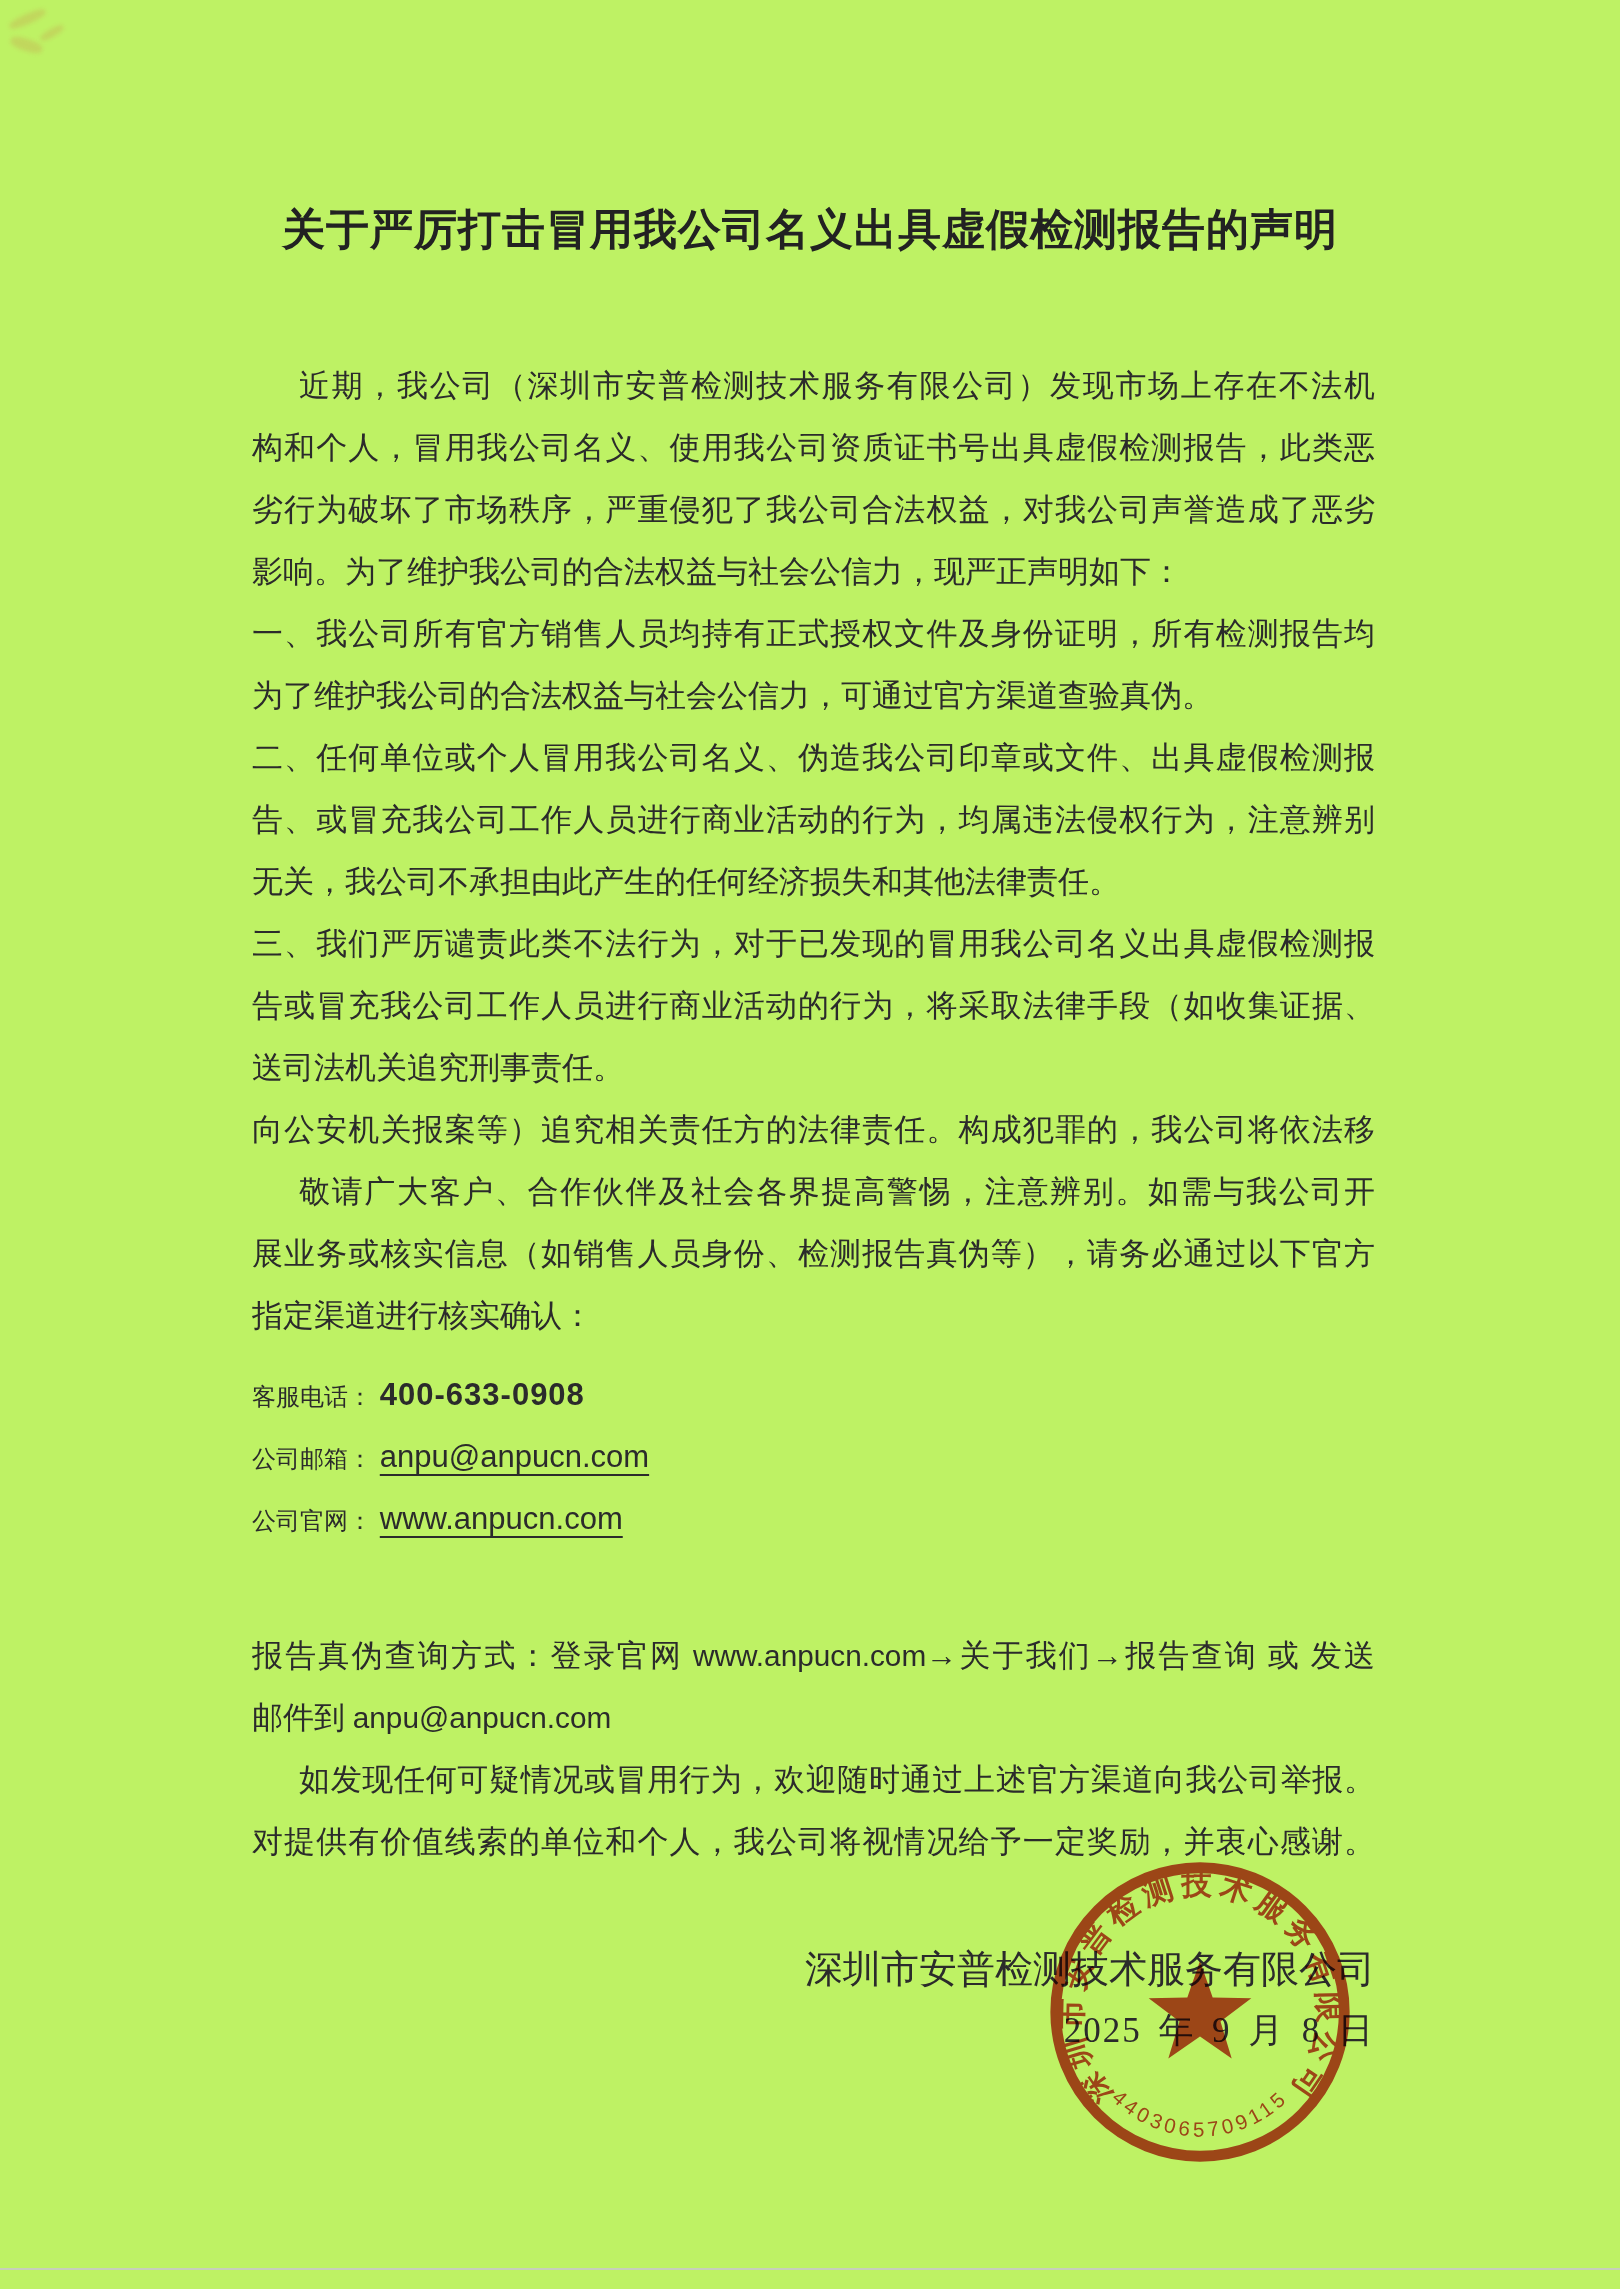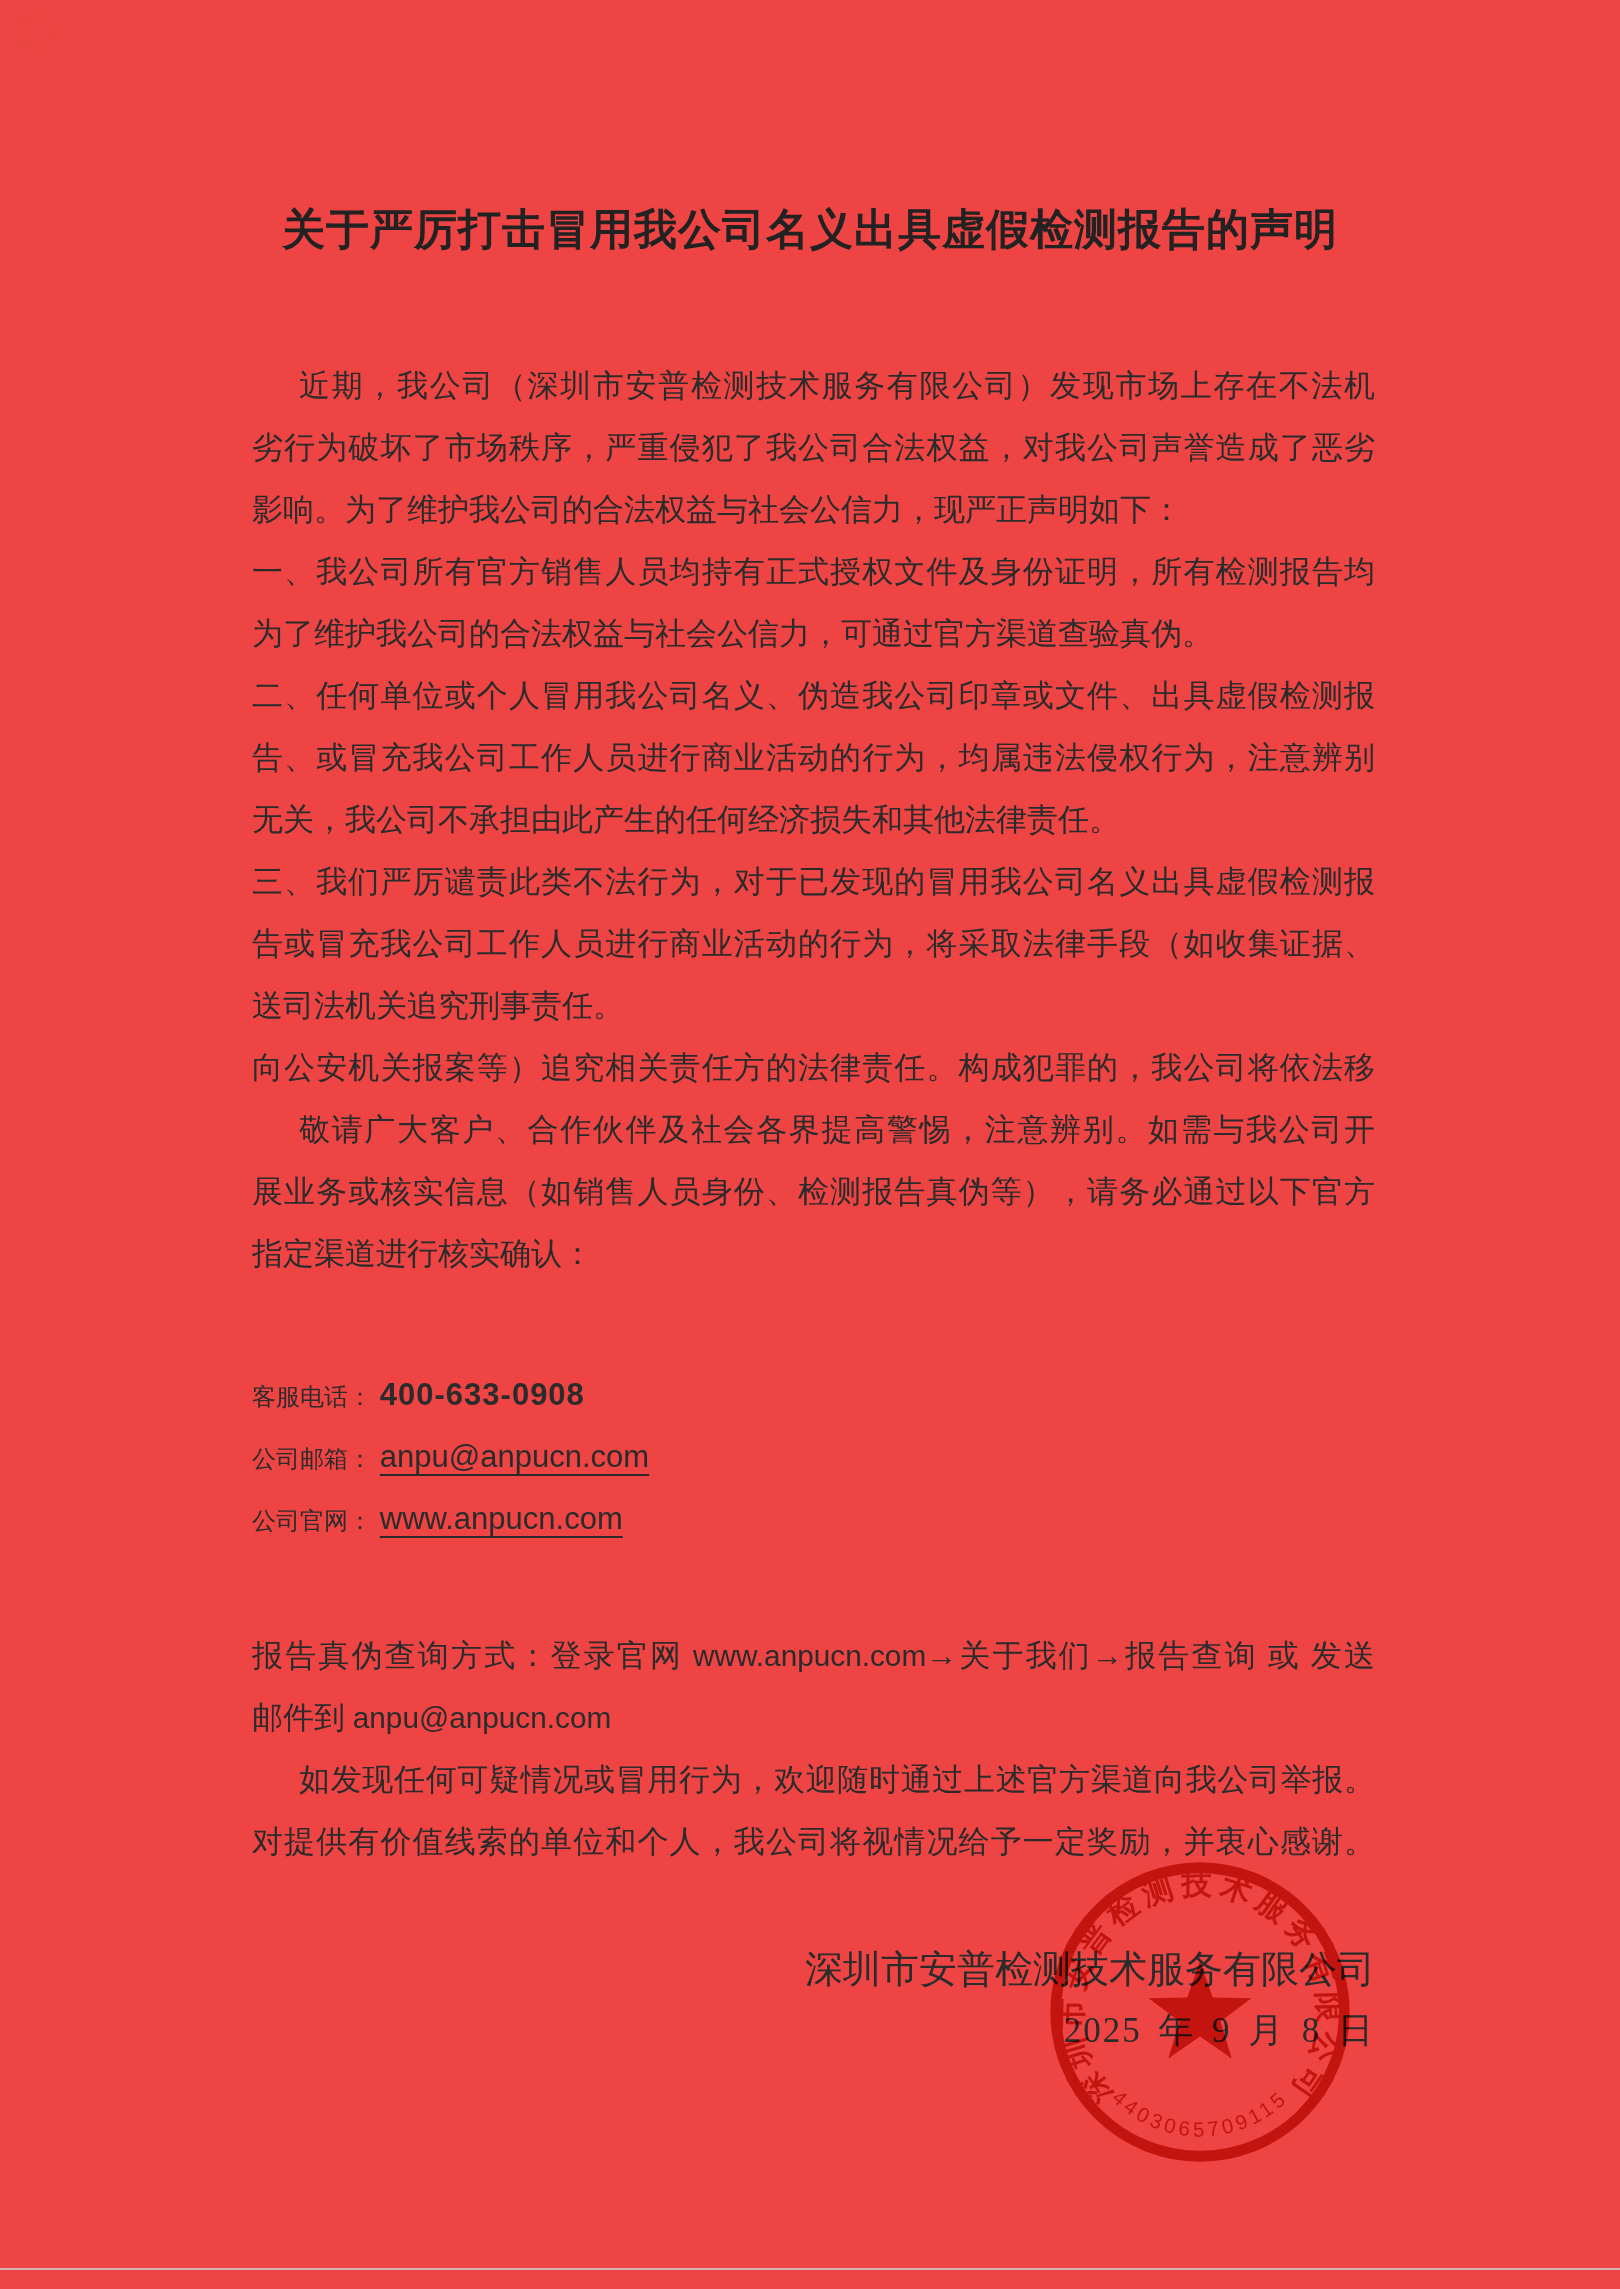--- a/index.html
+++ b/index.html
@@ -1,19 +1,19 @@
 <!DOCTYPE html>
 <html><head>
 <meta charset="utf-8">
 <style>
   html,body{margin:0;padding:0;background:#8a8a8a;}
   .page{
     position:relative;
     width:1620px;height:2290px;
-    background:#ef4444;
+    background:#bef264;
     overflow:hidden;
     font-family:"Liberation Serif","DejaVu Serif",serif;
     color:#2b2b2b;
   }
   .title{
     position:absolute;left:0;right:0;top:201px;
     text-align:center;
     font-size:43px;font-weight:700;letter-spacing:1px;
     color:#222;
   }
@@ -53,20 +53,21 @@
 <div class="page">
 
   <div class="smudge s1"></div>
   <div class="smudge s2"></div>
   <div class="smudge s3"></div>
 
   <div class="title">关于严厉打击冒用我公司名义出具虚假检测报告的声明</div>
 
   <div class="textcol body-block">
       <div class="line j ind">近期，我公司（深圳市安普检测技术服务有限公司）发现市场上存在不法机</div>
+      <div class="line j">构和个人，冒用我公司名义、使用我公司资质证书号出具虚假检测报告，此类恶</div>
       <div class="line j">劣行为破坏了市场秩序，严重侵犯了我公司合法权益，对我公司声誉造成了恶劣</div>
       <div class="line">影响。为了维护我公司的合法权益与社会公信力，现严正声明如下：</div>
       <div class="line j">一、我公司所有官方销售人员均持有正式授权文件及身份证明，所有检测报告均</div>
       <div class="line">为了维护我公司的合法权益与社会公信力，可通过官方渠道查验真伪。</div>
       <div class="line j">二、任何单位或个人冒用我公司名义、伪造我公司印章或文件、出具虚假检测报</div>
       <div class="line j">告、或冒充我公司工作人员进行商业活动的行为，均属违法侵权行为，注意辨别</div>
       <div class="line">无关，我公司不承担由此产生的任何经济损失和其他法律责任。</div>
       <div class="line j">三、我们严厉谴责此类不法行为，对于已发现的冒用我公司名义出具虚假检测报</div>
       <div class="line j">告或冒充我公司工作人员进行商业活动的行为，将采取法律手段（如收集证据、</div>
       <div class="line">送司法机关追究刑事责任。</div>

